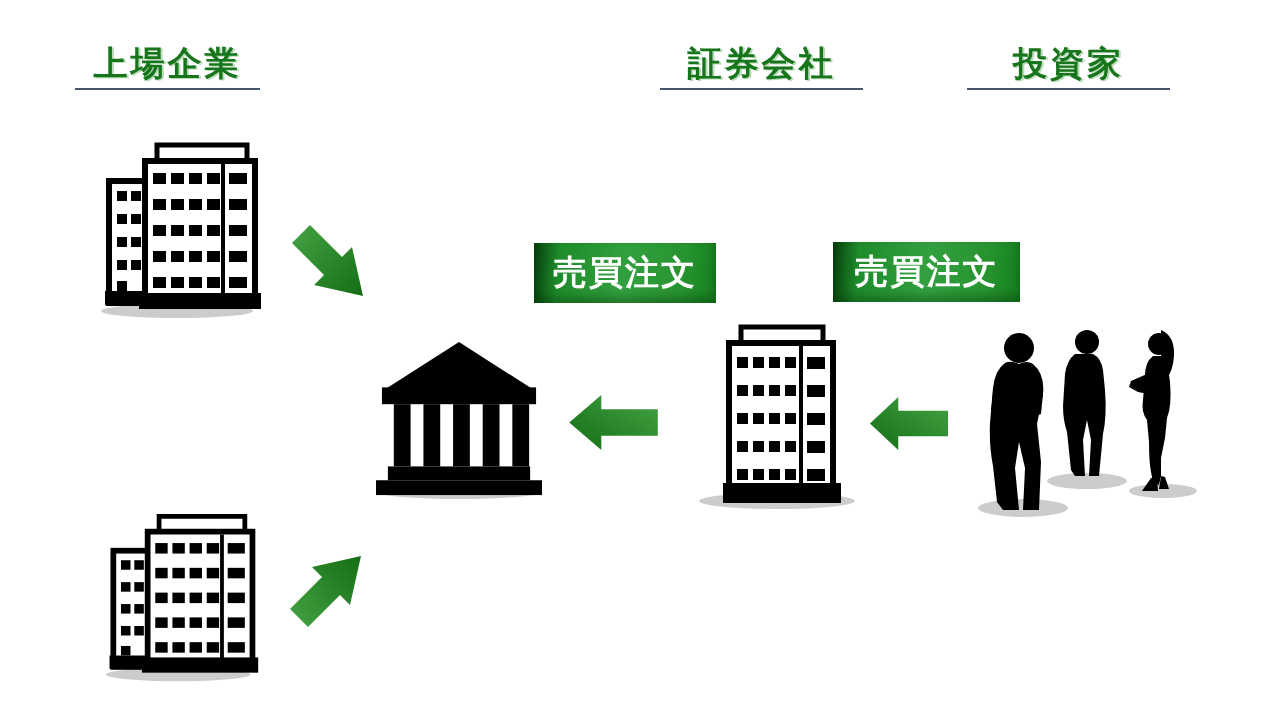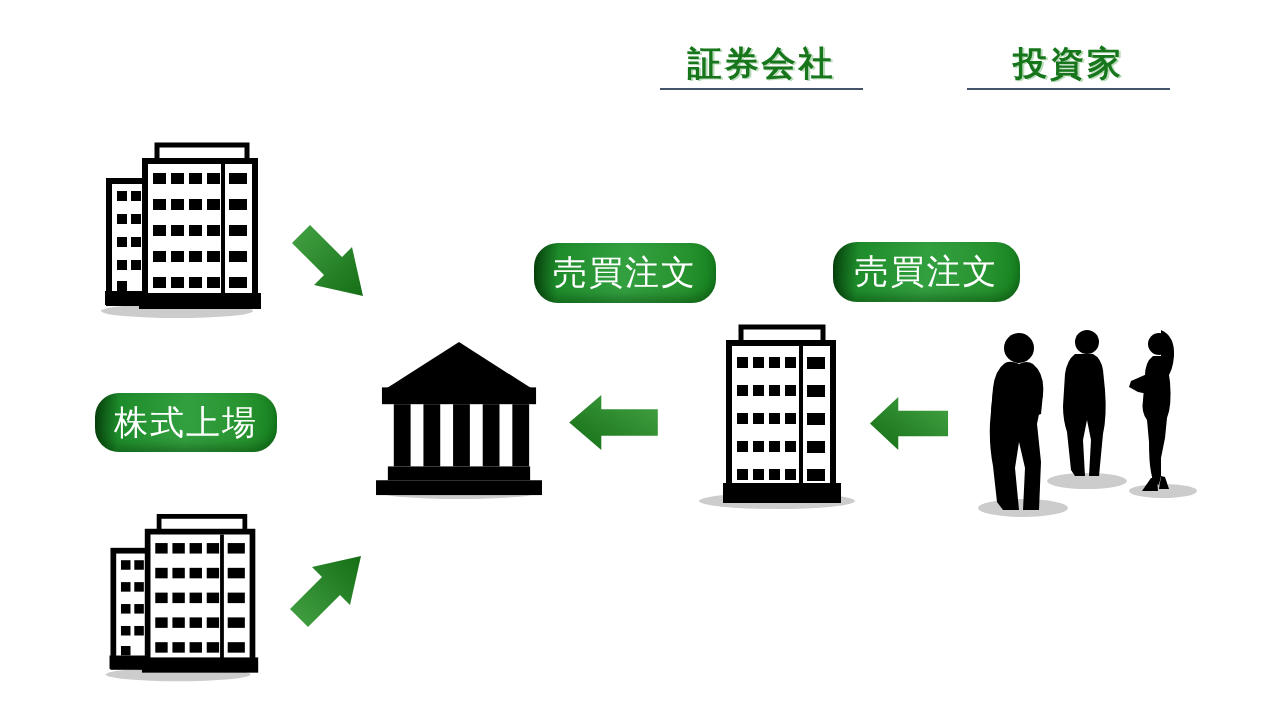--- a/index.html
+++ b/index.html
@@ -16,25 +16,24 @@
     text-shadow:2px 1px 0 rgba(130,190,130,.55);
     white-space:nowrap;
   }
   .hdr1{left:75px;width:185px;}
   .hdr2{left:357px;width:216px;}
   .hdr3{left:660px;width:203px;}
   .hdr4{left:967px;width:203px;}
   
   .badge{
     position:absolute;display:flex;align-items:center;justify-content:center;
-    font-size:34px;font-weight:normal;letter-spacing:2px;color:#ffffff;
+    font-size:34px;font-weight:bold;letter-spacing:2px;color:#ffffff;
     background:linear-gradient(94deg,#063f0c 0%,#1e8c2b 14%,#33a040 50%,#27932f 82%,#15801f 100%);
     box-shadow:inset 0 -6px 10px rgba(0,40,0,.35);
     white-space:nowrap;
-    border-radius:24px;
   }
   .badge-ipo{left:95px;top:393px;width:182px;height:59px;}
   .badge-order1{left:534px;top:243px;width:182px;height:60px;}
   .badge-order2{left:833px;top:242px;width:187px;height:60px;}
   
   .icon{position:absolute;}
   .icon svg{display:block;overflow:visible;}
   .bld-top{left:95px;top:135px;width:170px;height:185px;}
   .bld-bottom{left:100px;top:500px;width:162px;height:190px;}
   .bank{left:370px;top:338px;width:178px;height:163px;}
@@ -43,20 +42,21 @@
   .arrow-dr{left:287px;top:220px;width:80px;height:80px;}
   .arrow-ur{left:285px;top:552px;width:80px;height:80px;}
   .arrow-l1{left:567px;top:393px;width:93px;height:59px;}
   .arrow-l2{left:868px;top:395px;width:82px;height:57px;}
 </style>
 </head>
 <body>
 
 <div class="stage">
 
+  <div class="hdr hdr1">上場企業</div>
   <div class="hdr hdr3">証券会社</div>
   <div class="hdr hdr4">投資家</div>
 
   <div class="icon bld-top">
     <svg viewBox="0 0 170 185" width="170" height="185">
       <ellipse cx="82" cy="176" rx="76" ry="7" fill="#cccccc"></ellipse>
       <rect x="14" y="46" width="52" height="122" fill="#fff" stroke="#000" stroke-width="6"></rect>
       <g fill="#000">
         <rect x="22" y="56" width="10" height="10"></rect>
           <rect x="36" y="56" width="10" height="10"></rect>
@@ -272,17 +272,16 @@
       <defs>
           <linearGradient id="g-l2" x1="1" y1="0" x2="0" y2="1">
         <stop offset="0" stop-color="#44a344"></stop>
             <stop offset="1" stop-color="#156e15"></stop>
       </linearGradient>
         </defs>
       <polygon points="2,29 31,2 31,16 82,16 82,42 31,42 31,56" fill="url(#g-l2)"></polygon>
     </svg>
   </div>
 
-  <div class="badge badge-ipo">株式上場</div>
   <div class="badge badge-order1">売買注文</div>
   <div class="badge badge-order2">売買注文</div>
 
 </div>
 
 </body></html>

